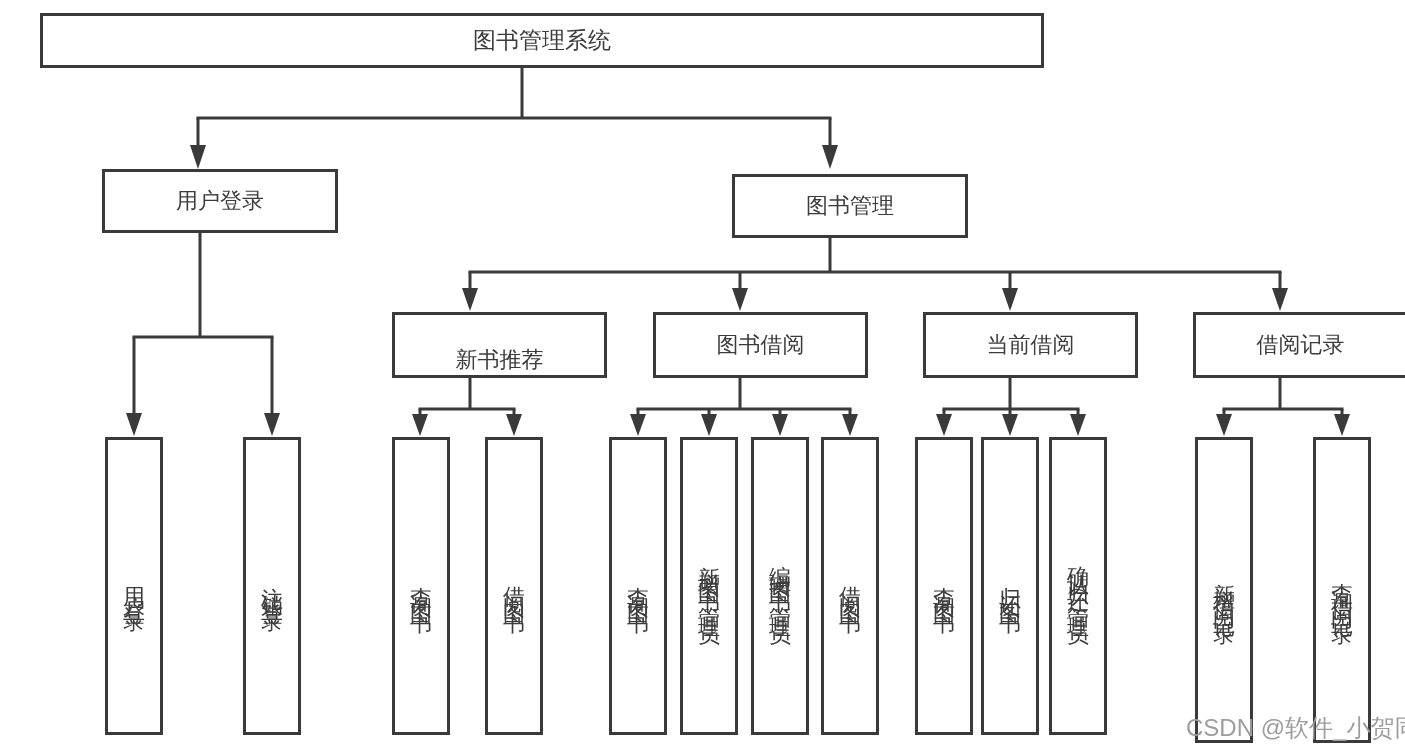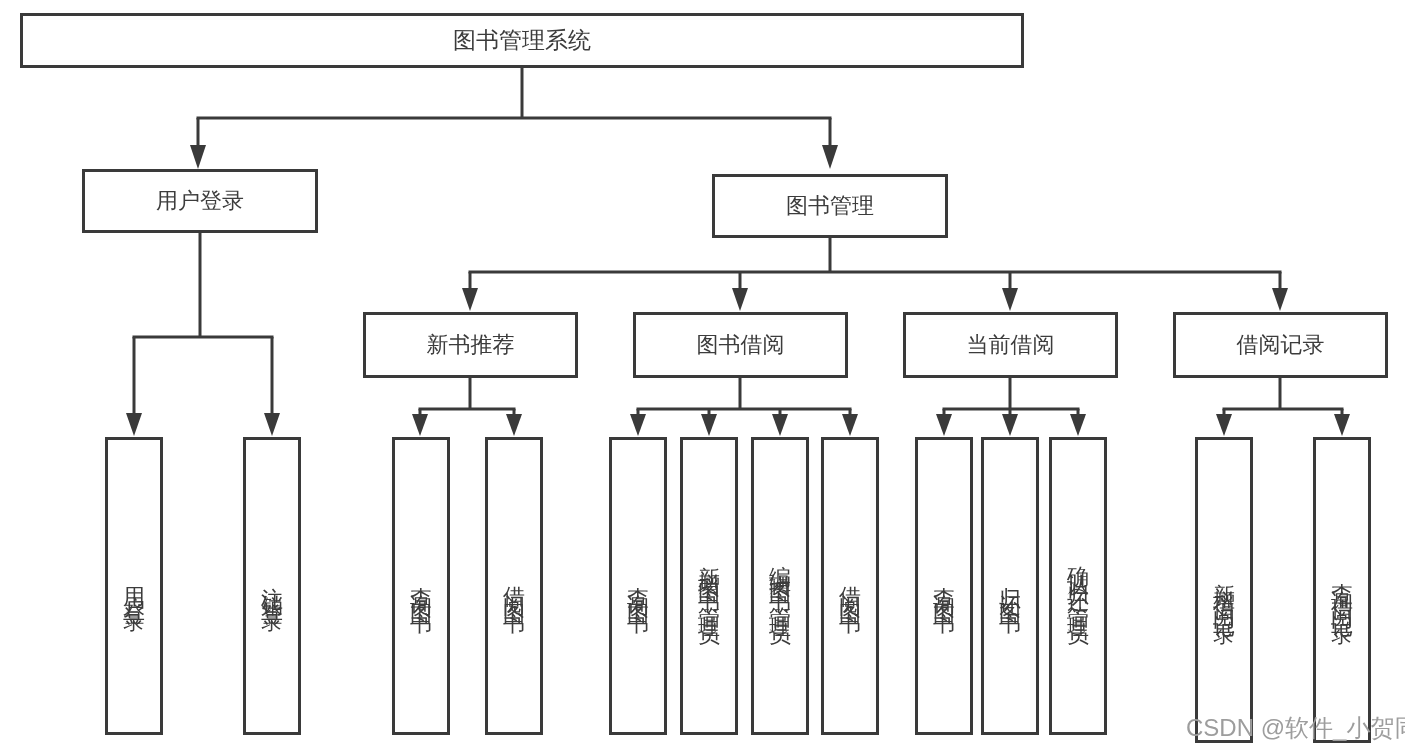--- a/index.html
+++ b/index.html
@@ -41,20 +41,21 @@
     box-sizing: border-box;
     background: var(--background);
     border: 3px solid var(--line);
     display: flex;
     align-items: center;
     justify-content: center;
     color: var(--text);
     font-size: 22px;
     text-align: center;
     white-space: nowrap;
+    margin-left: 20px;
   }
   .node.root { font-size: 23px; }
   .vnode {
     position: absolute;
     box-sizing: border-box;
     background: var(--background);
     border: 3px solid var(--line);
     display: flex;
     align-items: center;
     justify-content: center;
@@ -162,21 +163,21 @@
     <span>图书管理系统</span>
   </div>
 
   <div class="node" style="left:82px; top:169px; width:236px; height:64px;">
     <span>用户登录</span>
   </div>
   <div class="node" style="left:712px; top:174px; width:236px; height:64px;">
     <span>图书管理</span>
   </div>
 
-  <div class="node" style="left:363px; top:312px; width:215px; height:66px;">
+  <div class="node" style="left:372px; top:312px; width:215px; height:66px;align-items:flex-end;">
     <span>新书推荐</span>
   </div>
   <div class="node" style="left:633px; top:312px; width:215px; height:66px;">
     <span>图书借阅</span>
   </div>
   <div class="node" style="left:903px; top:312px; width:215px; height:66px;">
     <span>当前借阅</span>
   </div>
   <div class="node" style="left:1173px; top:312px; width:215px; height:66px;">
     <span>借阅记录</span>

